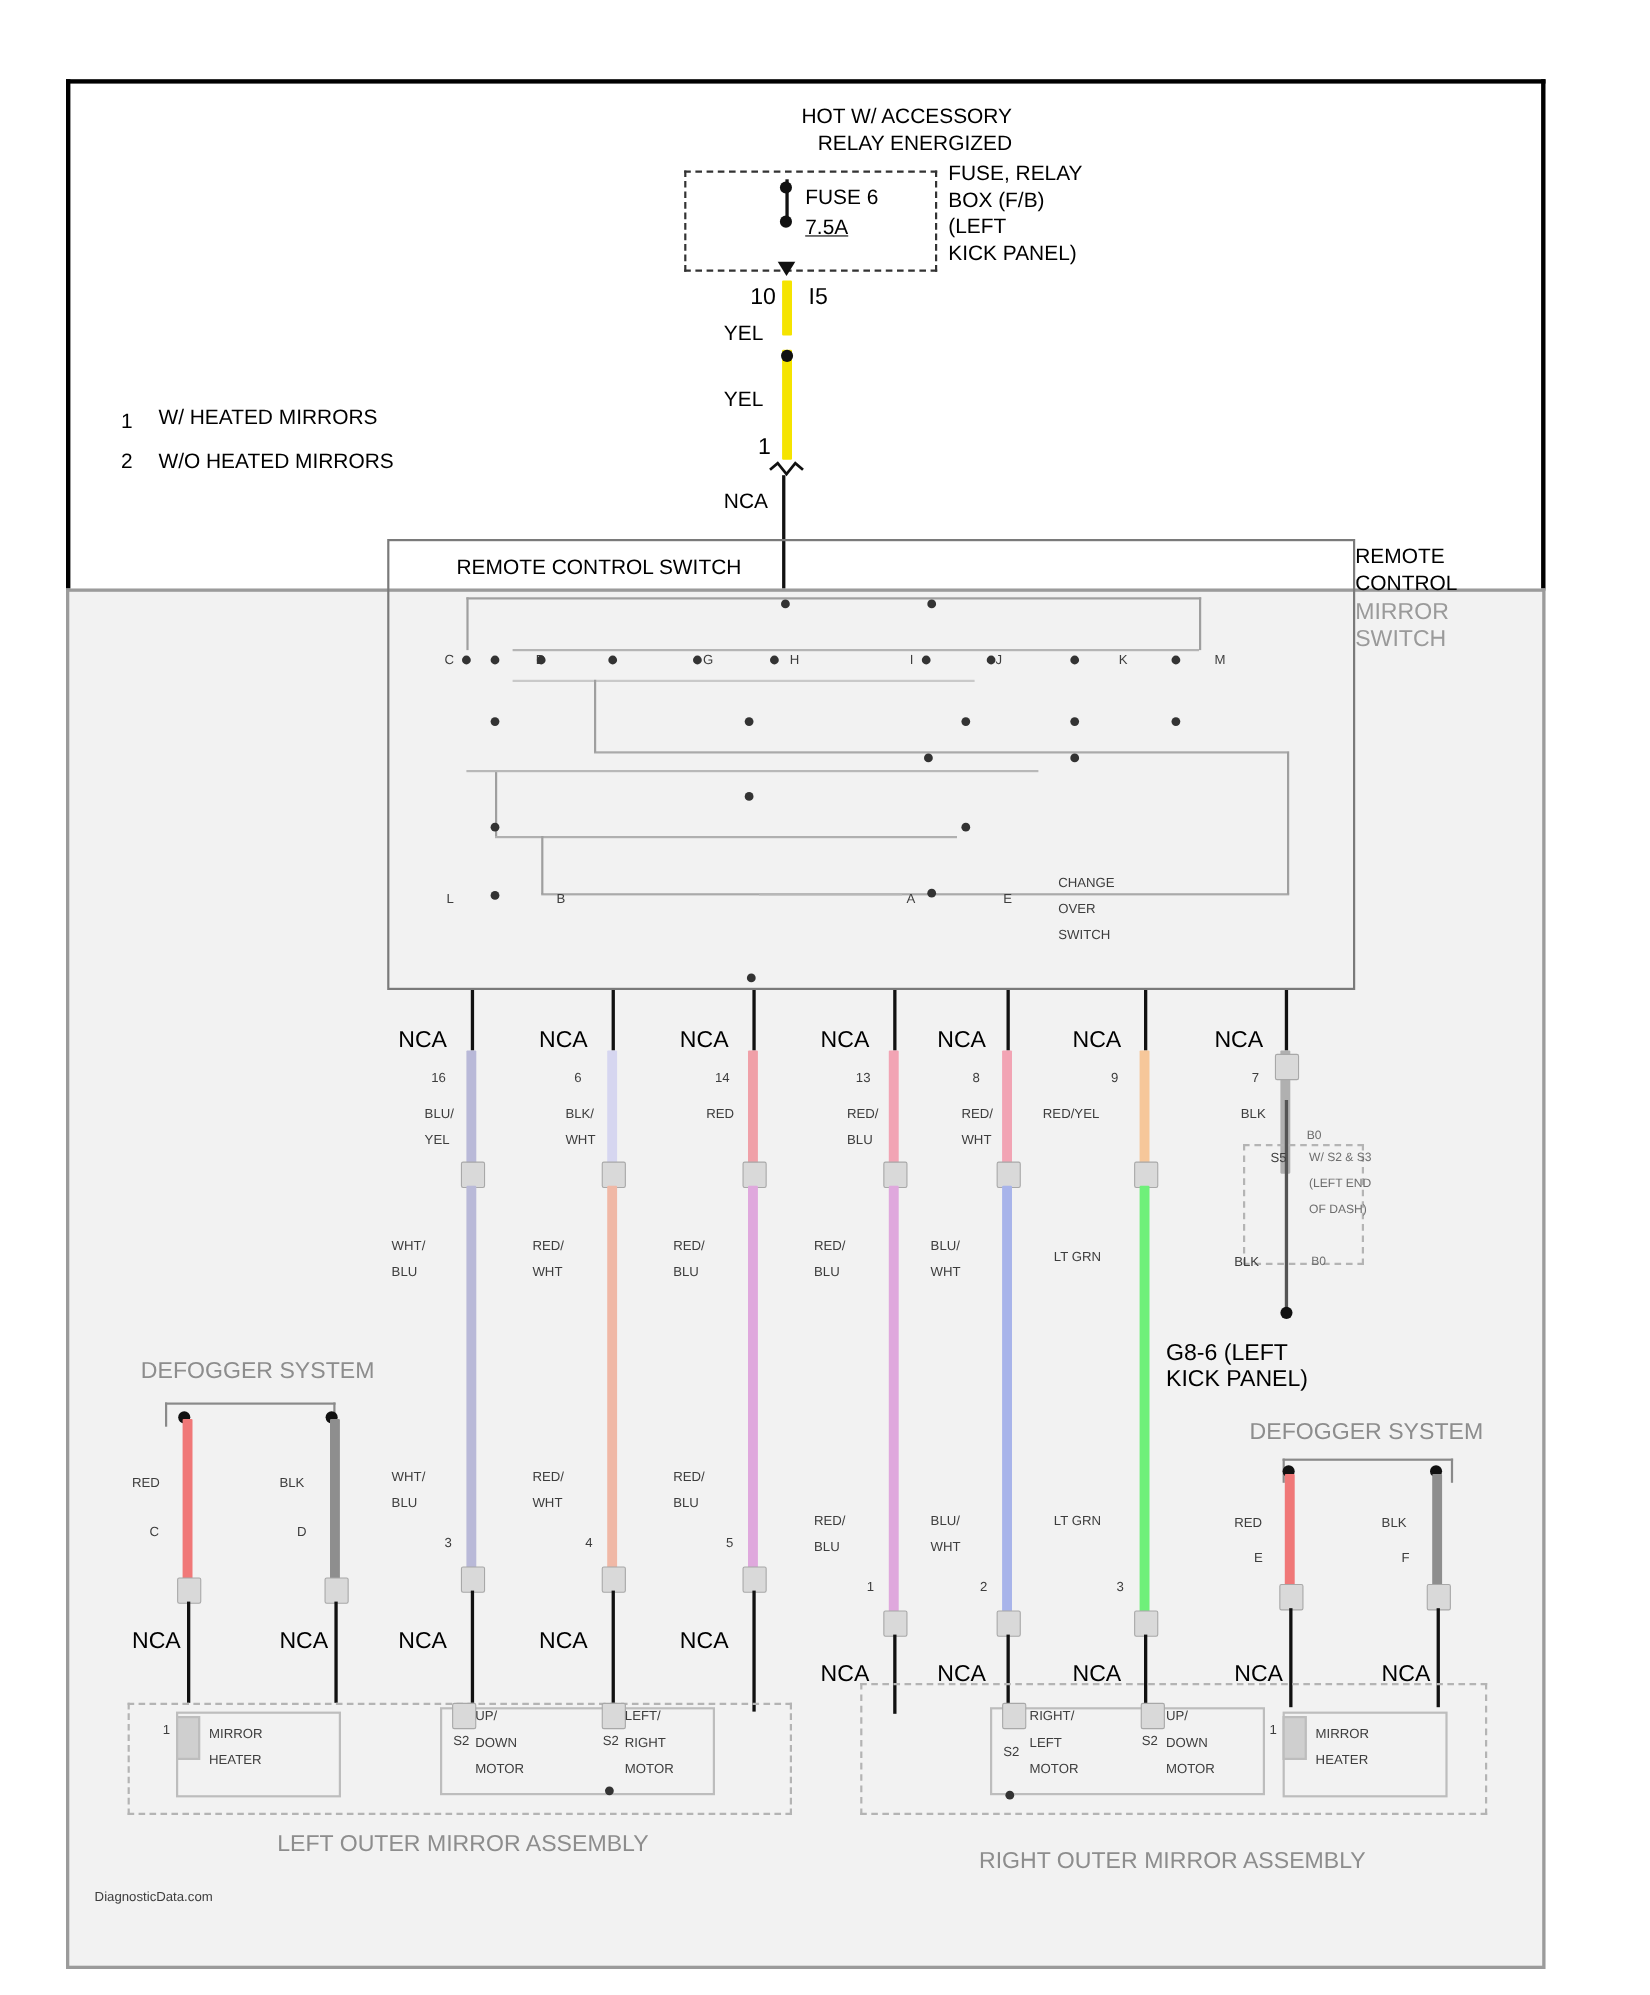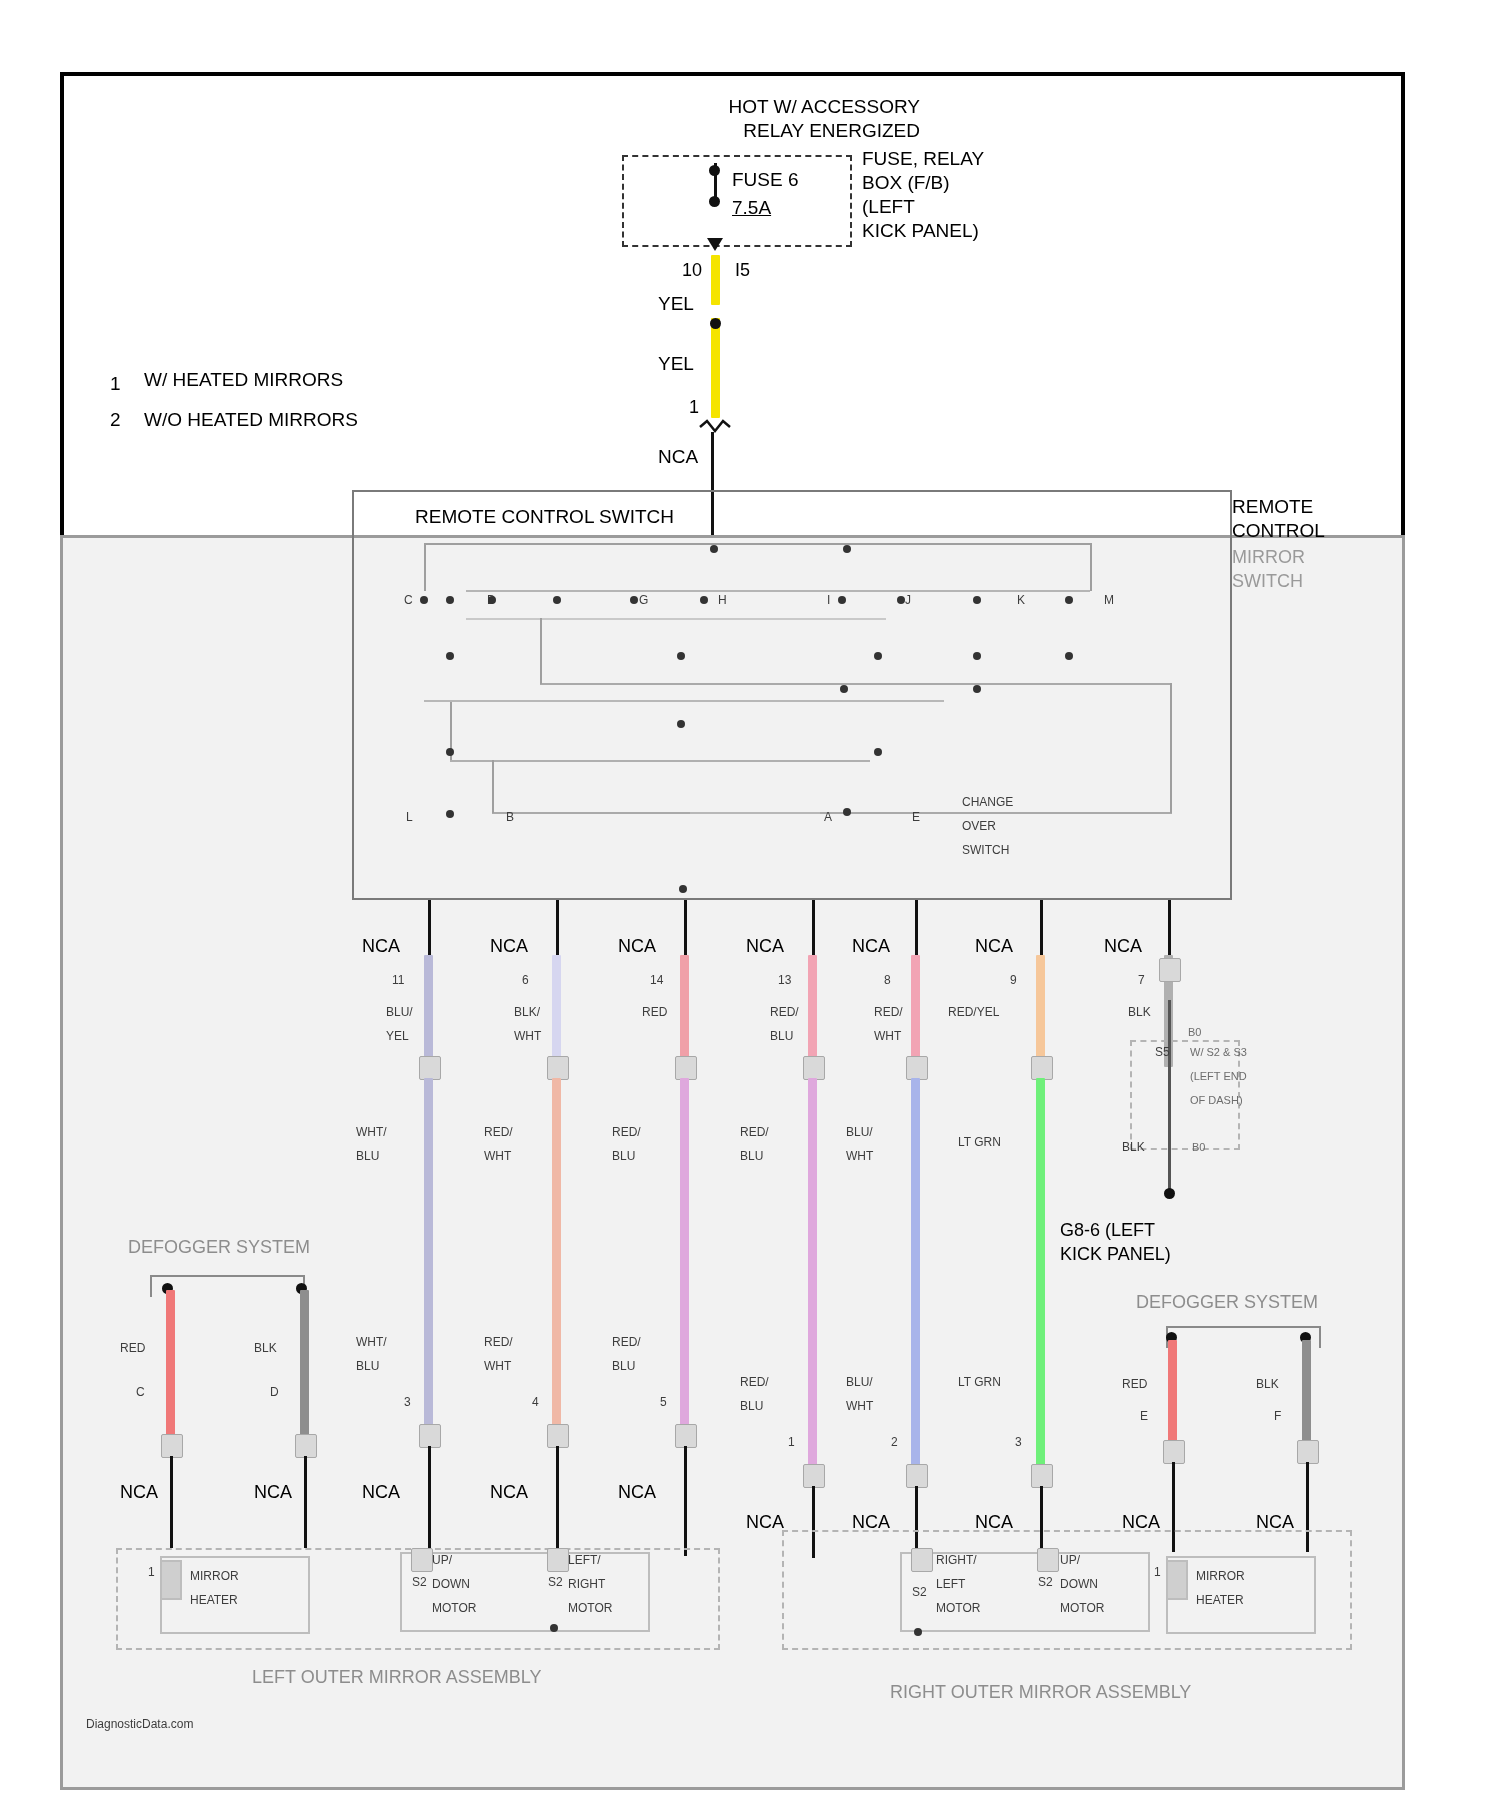--- a/index.html
+++ b/index.html
@@ -10,21 +10,21 @@
   .frame-top{position:absolute;left:60px;top:72px;width:1345px;height:4px;background:#000;}
   .frame-left{position:absolute;left:60px;top:72px;width:4px;height:465px;background:#000;}
   .frame-right{position:absolute;left:1401px;top:72px;width:4px;height:465px;background:#000;}
 
   
   .grey-panel{position:absolute;left:60px;top:535px;width:1345px;height:1255px;
               background:#f2f2f2;border:3px solid #9b9b9b;box-sizing:border-box;}
 
   
   .t{position:absolute;white-space:pre;color:#000;font-size:19px;line-height:24px;}
-  .t.sm{font-size:18px;}
+  .t.sm{font-size:21px;}
   .t.xs{font-size:12px;color:#3d3d3d;}
   .t.xxs{font-size:11px;color:#6d6d6d;}
   .t.c{text-align:right;}
   .faded{color:#9a9a9a;}
   .faded2{color:#8d8d8d;}
 
   
   .ln{position:absolute;background:#111;}
   .ln.v{width:3px;}
   .wire{position:absolute;width:9px;border-radius:1px;}
@@ -157,21 +157,21 @@
   <div class="dot sm" style="left:677px;top:720px;"></div>
   <div class="dot sm" style="left:874px;top:748px;"></div>
   <div class="dot sm" style="left:446px;top:810px;"></div>
   <div class="dot sm" style="left:843px;top:808px;"></div>
   <div class="dot sm" style="left:679px;top:885px;"></div>
   <div class="dot sm" style="left:973px;top:685px;"></div>
   <div class="dot sm" style="left:840px;top:685px;"></div>
 
   <div class="ln v" style="left:428px;top:900px;height:55px;"></div>
   <div class="t sm" style="left:362px;top:934px;">NCA</div>
-  <div class="t xs" style="left:392px;top:968px;">11</div>
+  <div class="t xs" style="left:392px;top:968px;">16</div>
   <div class="t xs" style="left:386px;top:1000px;">BLU/
 YEL</div>
   <div class="wire" style="left:424px;top:955px;height:110px;background:#b9b9d8;"></div>
   <div class="conn" style="left:419px;top:1056px;"></div>
   <div class="wire" style="left:424px;top:1078px;height:350px;background:#b9b9d8;"></div>
   <div class="t xs" style="left:356px;top:1120px;">WHT/
 BLU</div>
   <div class="t xs" style="left:356px;top:1330px;">WHT/
 BLU</div>
   <div class="t xs" style="left:404px;top:1390px;">3</div>

